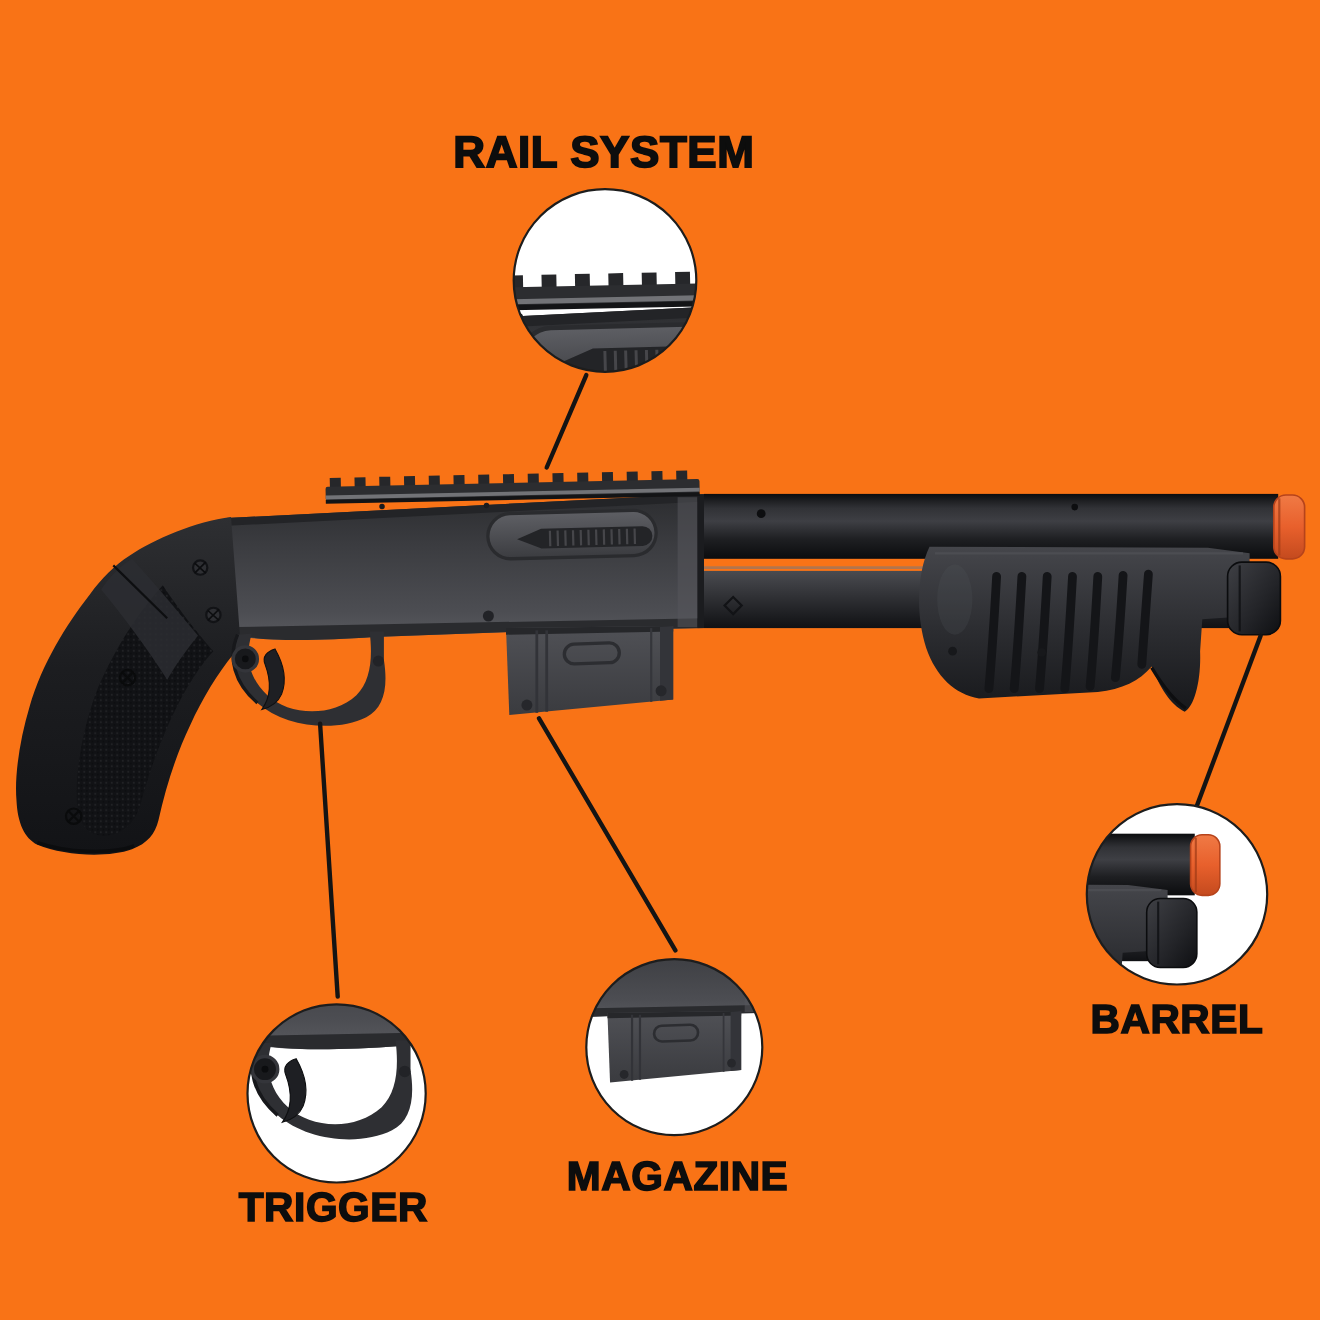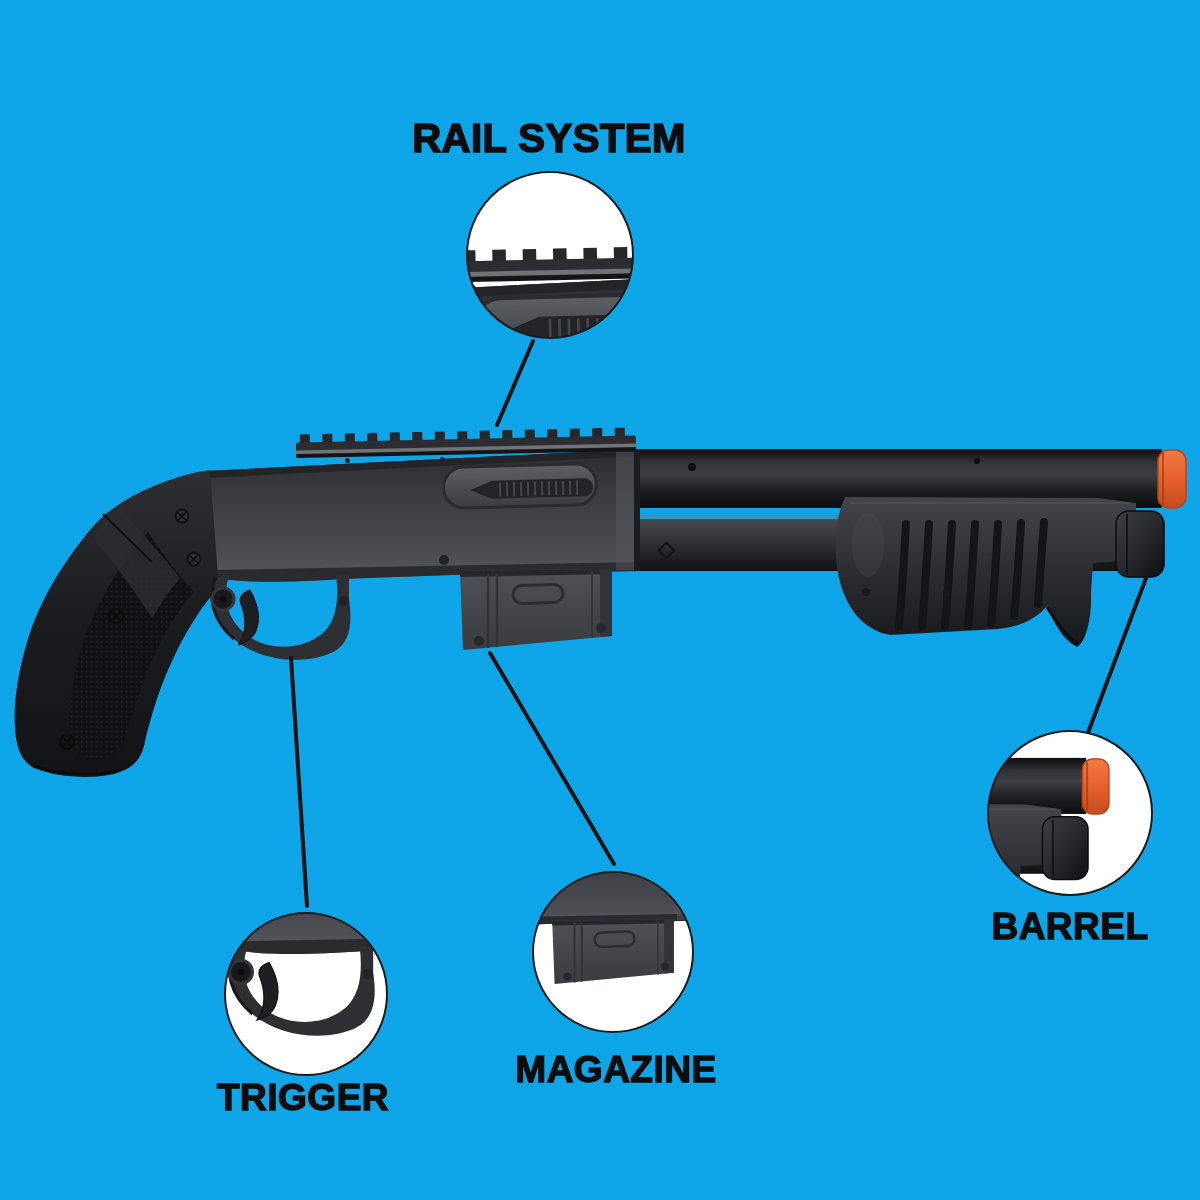--- a/index.html
+++ b/index.html
@@ -1,16 +1,16 @@
 <!DOCTYPE html>
 <html><head>
 <meta charset="utf-8">
 <style>
   html,body{margin:0;padding:0;background:#ffffff;width:1200px;height:1200px;overflow:hidden;}
-  .stage{position:relative;width:1200px;height:1200px;background:#0ea5e9;}
+  .stage{position:relative;width:1200px;height:1200px;background:#f97316;}
   svg{display:block;}
   text.callout-label{
     font-family:"Liberation Sans","DejaVu Sans",sans-serif;
     font-weight:bold;
     fill:#0d0d0d;
     stroke:#0d0d0d;
     paint-order:stroke;
     letter-spacing:.5px;
   }
 </style>

